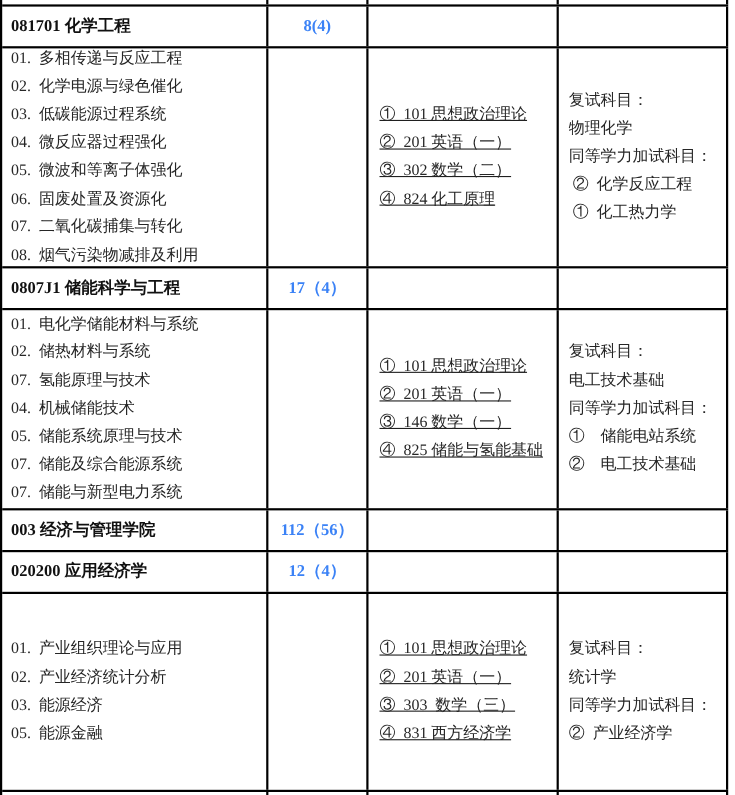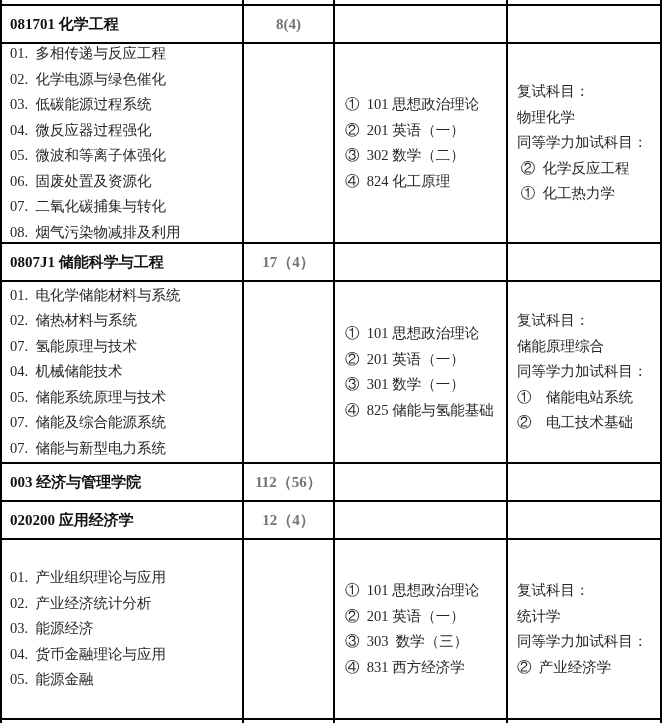--- a/index.html
+++ b/index.html
@@ -36,28 +36,28 @@
   .r-sliver-top{height:4px;}
   .r-header{height:38px;}
   .r-body-1{height:200px;}
   .r-body-2{height:182px;}
   .r-body-3{height:180px;}
   .r-sliver-bottom{height:5px;}
 
   .title-cell{padding-left:8px;font-weight:bold;font-size:15px;justify-content:center;}
   .quota-cell{align-items:center;font-weight:bold;font-size:15px;}
   .directions-cell{padding-left:8px;font-size:14.5px;}
-  .exam-cell{padding-left:10px;font-size:14.5px;}
+  .exam-cell{padding-left:10px;font-size:14.5px;text-decoration:underline;}
   .retest-cell{padding-left:9px;font-size:14.5px;}
   .line{
     white-space:pre-wrap;
     line-height:25.5px;
     color:#262626;
   }
-  .quota-line{line-height:34px;color:#737373;}
+  .quota-line{line-height:34px;color:#3b82f6;}
   .title-line{line-height:34px;color:#111;white-space:pre-wrap;}
 </style>
 </head>
 <body>
 
 <div id="page">
   <div id="grid">
 
     <div class="row r-sliver-top no-top">
       <div class="cell"></div>
@@ -122,26 +122,26 @@
           <div class="line">07.  氢能原理与技术</div>
           <div class="line">04.  机械储能技术</div>
           <div class="line">05.  储能系统原理与技术</div>
           <div class="line">07.  储能及综合能源系统</div>
           <div class="line">07.  储能与新型电力系统</div>
         </div>
       <div class="cell"></div>
       <div class="cell exam-cell">
           <div class="line">①  101 思想政治理论</div>
           <div class="line">②  201 英语（一）</div>
-          <div class="line">③  301 数学（一）</div>
+          <div class="line">③  146 数学（一）</div>
           <div class="line">④  825 储能与氢能基础</div>
         </div>
       <div class="cell retest-cell">
           <div class="line">复试科目：</div>
-          <div class="line">储能原理综合</div>
+          <div class="line">电工技术基础</div>
           <div class="line">同等学力加试科目：</div>
           <div class="line">①　储能电站系统</div>
           <div class="line">②　电工技术基础</div>
         </div>
     </div>
 
     <div class="row r-header">
       <div class="cell title-cell">
         <div class="title-line">003 经济与管理学院</div>
       </div>
@@ -161,21 +161,20 @@
       </div>
       <div class="cell"></div>
       <div class="cell"></div>
     </div>
 
     <div class="row r-body-3">
       <div class="cell directions-cell">
           <div class="line">01.  产业组织理论与应用</div>
           <div class="line">02.  产业经济统计分析</div>
           <div class="line">03.  能源经济</div>
-          <div class="line">04.  货币金融理论与应用</div>
           <div class="line">05.  能源金融</div>
         </div>
       <div class="cell"></div>
       <div class="cell exam-cell">
           <div class="line">①  101 思想政治理论</div>
           <div class="line">②  201 英语（一）</div>
           <div class="line">③  303  数学（三）</div>
           <div class="line">④  831 西方经济学</div>
         </div>
       <div class="cell retest-cell">

